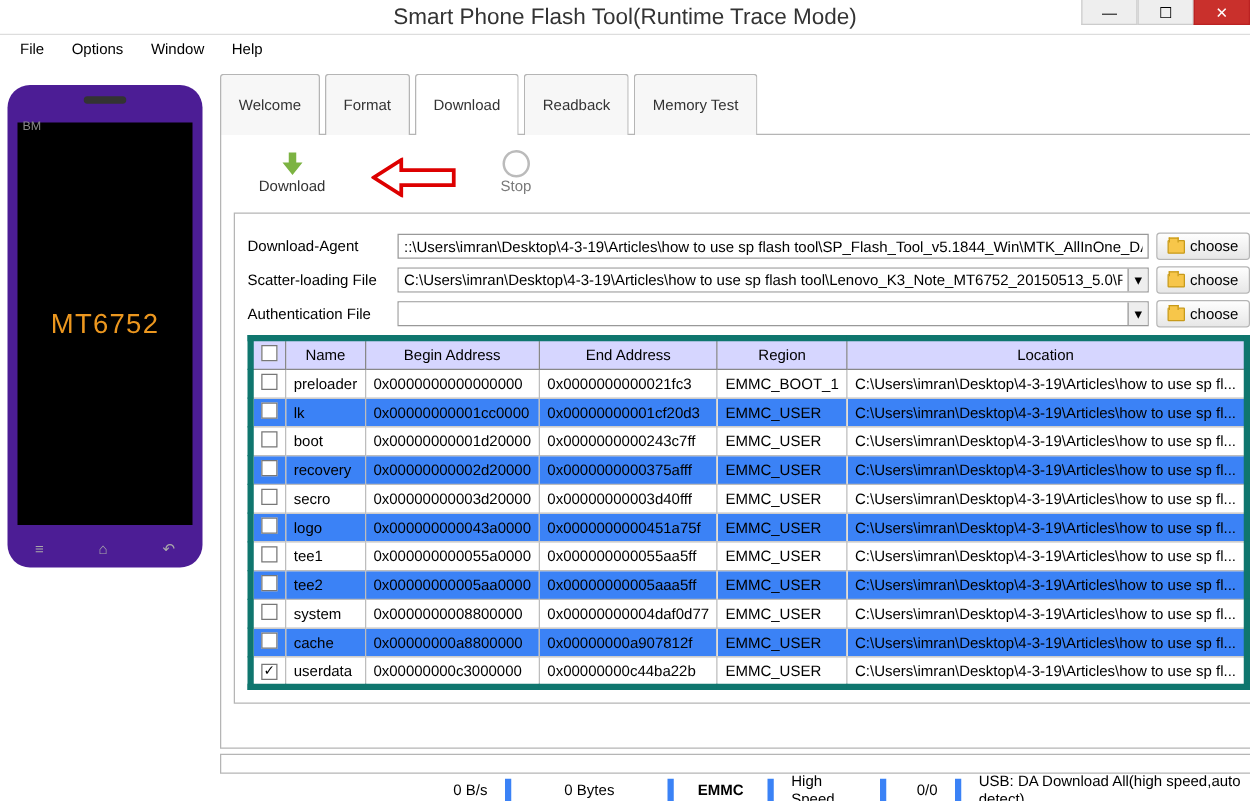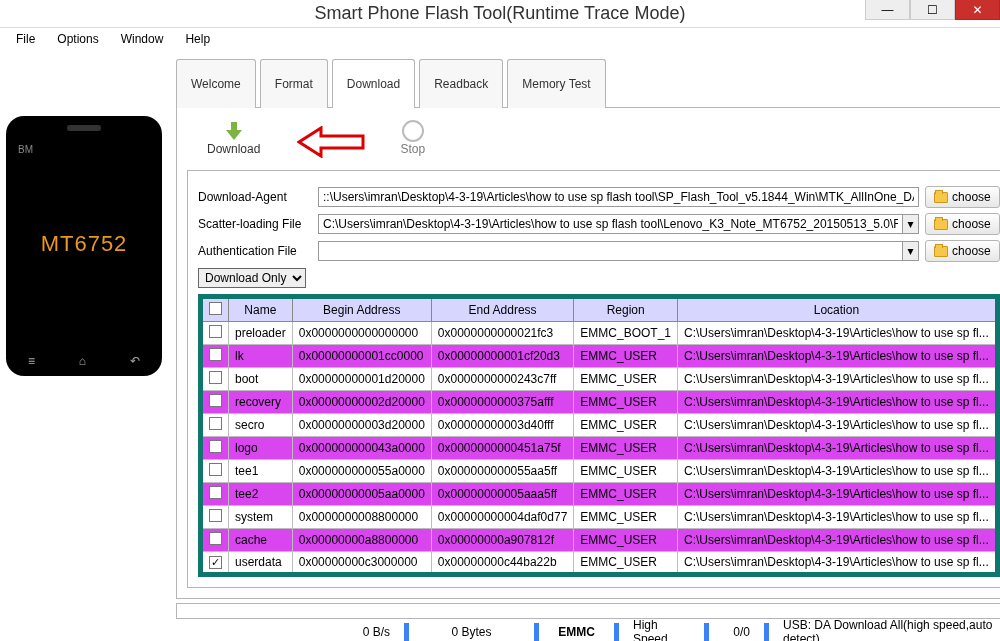--- a/index.html
+++ b/index.html
@@ -6,21 +6,21 @@
   body { background: #fff; width: 1000px; height: 641px; overflow: hidden; position: relative;}
   .titlebar { height: 28px; background: #fff; display: flex; align-items: center; border-bottom: 1px solid #ddd; position: relative;}
   .titlebar .title { flex:1; text-align:center; color:#333; font-size:18px;}
   .titlebar .controls { position:absolute; right:0; top:0; display:flex; }
   .titlebar .ctl { width:45px; height:20px; display:flex; align-items:center; justify-content:center; border:1px solid #ccc; border-top:none; background:#eee;}
   .titlebar .ctl.close { background:#c9302c; color:#fff; border-color:#b22;}
   .menubar { height:22px; display:flex; align-items:center; padding:0 6px; gap:2px;}
   .menubar .menu-item { padding:2px 10px; cursor:default; }
   .content { display:flex; height:calc(641px - 28px - 22px); }
   .left-pane { width:210px; padding:18px 6px; display:flex; justify-content:center;}
-  .phone { width:156px; height:260px; background:#000000; border-radius:18px; padding:30px 8px 34px; position:relative;margin-top:48px;}
+  .phone { width:156px; height:386px; background:#4c1d95; border-radius:18px; padding:30px 8px 34px; position:relative;}
   .phone .speaker { position:absolute; top:9px; left:50%; transform:translateX(-50%); width:34px; height:6px; background:#333; border-radius:3px;}
   .phone .bm { position:absolute; top:28px; left:12px; color:#888; font-size:10px;}
   .phone .screen { width:100%; height:100%; background:#000; display:flex; align-items:center; justify-content:center;}
   .phone .chip { color:#ec971f; font-size:22px; font-weight:normal; letter-spacing:1px;}
   .phone .nav { position:absolute; bottom:8px; left:0; right:0; display:flex; justify-content:space-around; color:#aaa; font-size:14px;}
   .right-pane { flex:1; display:flex; flex-direction:column;}
   .tabstrip { margin-top:8px; margin-left:8px; display:flex; gap:4px;}
   .tab { background:#f7f7f7; border:1px solid #b5b5b5; border-bottom:none; padding:17px 14px; font-size:12px; border-radius:3px 3px 0 0; color:#333; position:relative; top:1px;}
   .tab.active { background:#fff; z-index:2;}
   .tab-panel { border:1px solid #b5b5b5; margin-left:8px; margin-right:8px; padding:8px 10px 12px; background:#fff; flex:1; overflow:hidden;}
@@ -39,21 +39,21 @@
   .drop .caret{ width:16px; height:18px; border-left:1px solid #999; background:#eee; display:flex; align-items:center; justify-content:center;}
   .btn { display:flex; align-items:center; gap:4px; padding:2px 8px; height:22px; border:1px solid #b5b5b5; background:linear-gradient(#fefefe,#e7e7e7); border-radius:3px;}
   .folder{ width:14px;height:11px; background:#f7c64a; border:1px solid #c79a1a; border-radius:1px; position:relative;}
   .folder:before{content:""; position:absolute; top:-3px; left:0; width:6px; height:3px; background:#f7c64a; border:1px solid #c79a1a; border-bottom:none;}
   .modesel { margin-top:6px;}
   .modesel select{ border:1px solid #666; height:20px; font-size:12px; padding:0 2px;}
   table.part { width:100%; border-collapse:collapse; margin-top:6px; border:5px solid #0f766e;}
   table.part th { background:#d6d6ff; border:1px solid #888; font-weight:normal; padding:3px 6px; font-size:12px; text-align:center;}
   table.part td { border:1px solid #bdbdbd; padding:3px 6px; font-size:12px; white-space:nowrap; overflow:hidden; text-overflow:ellipsis;}
   table.part td.chk{ text-align:center; width:26px;}
-  table.part tr.alt td { background:#d946ef; color:#000;}
+  table.part tr.alt td { background:#3b82f6; color:#000;}
   .statusarea{ border:1px solid #b5b5b5; margin:4px 8px 0; height:16px;}
   .statusbar{ display:flex; font-size:12px; align-items:center; padding:4px 6px 0; gap:0;}
   .statusbar .cell{ border-left:5px solid #3b82f6; padding:0 14px; height:18px; display:flex; align-items:center;}
   .statusbar .cell:first-child{border-left:none;}
   .statusbar .cell.bold{ font-weight:bold;}
   .chkbox{ width:13px;height:13px; border:1px solid #777; display:inline-flex; align-items:center; justify-content:center; background:#fff;}
   .chkbox.checked:after{content:"✓"; font-size:11px; line-height:11px; color:#000;}
 </style>
 </head>
 <body>
@@ -143,23 +143,20 @@
           <div class="drop" style="flex:1">
             <input value="" style="">
             <div class="caret">▾</div>
           </div>
           <div class="btn">
               <span class="folder"></span>
               <span>choose</span>
             </div>
         </div>
 
-        <div class="modesel">
-          <select><option>Download Only</option></select>
-        </div>
 
         <table class="part">
           <colgroup>
               <col style="width:26px">
               <col style="width:70px">
               <col style="width:140px">
               <col style="width:140px">
               <col style="width:100px">
               <col>
             </colgroup>

